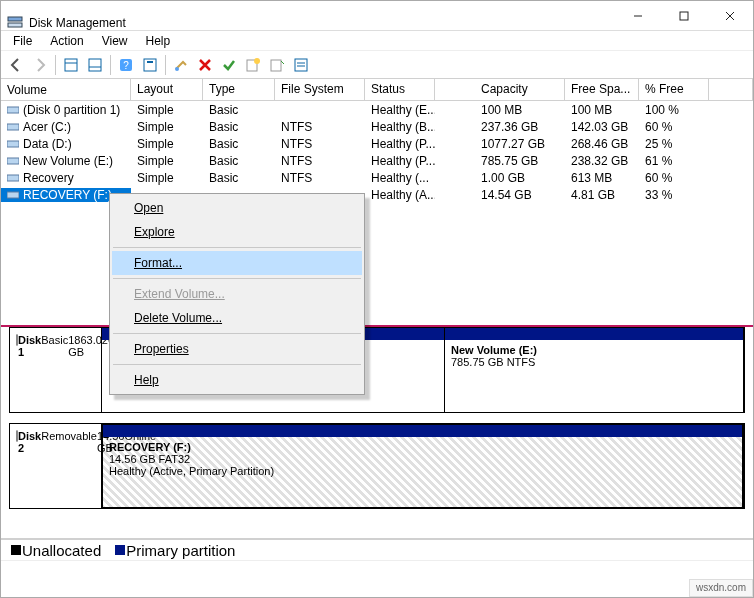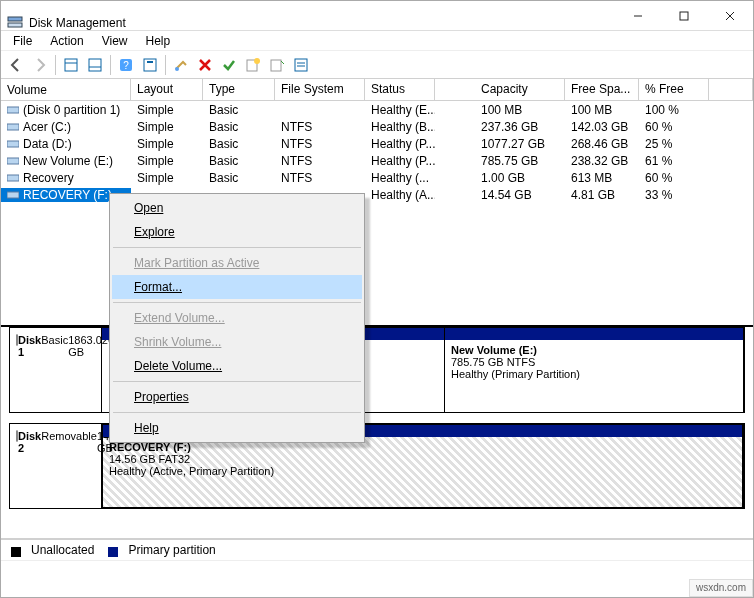--- a/index.html
+++ b/index.html
@@ -31,21 +31,21 @@
   .win-btn svg { width: 10px; height: 10px; stroke: #222; stroke-width: 1; fill: none; }
   
   .menubar { height: 20px; display: flex; align-items: center; padding: 0 4px; gap: 2px; border-bottom: 1px solid #eee; }
   .menubar span { padding: 2px 8px; }
   
   .toolbar { height: 28px; display: flex; align-items: center; padding: 0 4px; gap: 2px; border-bottom: 1px solid #d0d0d0; }
   .tb-btn { width: 22px; height: 22px; display: flex; align-items: center; justify-content: center; border: 1px solid transparent; }
   .tb-sep { width: 1px; height: 20px; background: #c8c8c8; margin: 0 2px; }
   .tb-btn svg { width: 16px; height: 16px; }
   
-  .volume-list { border-bottom: 2px solid #000000; }
+  .volume-list { border-bottom: 2px solid #be185d; }
   .vl-header { display: flex; height: 22px; background: #fff; border-bottom: 1px solid #d0d0d0; }
   .vl-header > div { border-right: 1px solid #d0d0d0; padding: 3px 6px; background: #fff; font-size: 12px; }
   .vl-row { display: flex; height: 17px; align-items: center; }
   .vl-row > div { padding: 0 6px; white-space: nowrap; overflow: hidden; font-size: 12px; }
   .vl-row.selected > div:first-child { background: #0078d7; color: #fff; }
   .col-vol { width: 130px; display: flex; align-items: center; gap: 4px; }
   .col-layout { width: 72px; }
   .col-type { width: 72px; }
   .col-fs { width: 90px; }
   .col-status { width: 70px; }
@@ -64,21 +64,21 @@
   .part-top { height: 12px; background: #001586; }
   .part-body { padding: 4px 6px; font-size: 11px; flex:1; }
   .part-body .pname { font-weight: bold; }
   .hatched .part-body {
     background-image: linear-gradient(45deg, rgba(0,0,0,.12) 25%, transparent 25%, transparent 50%, rgba(0,0,0,.12) 50%, rgba(0,0,0,.12) 75%, transparent 75%, transparent);
     background-size: 8px 8px;
   }
   .hatched { border: 2px solid #000; }
   
   .legend { height: 22px; display: flex; align-items: center; gap: 14px; padding: 0 10px; border-top: 1px solid #d0d0d0; border-bottom: 1px solid #eee;}
-  .legend-item { display: flex; align-items: flex-end; gap: 10px; font-size: 12px; }
+  .legend-item { display: flex; align-items: center; gap: 1px; font-size: 15px; }
   .legend-sw { width: 10px; height: 10px; }
   
   .statusbar { position:absolute; bottom:0; right:0; height: 18px; padding: 2px 6px; font-size: 10px; color: #666; text-align: right; background:#f7f7f7; border:1px solid #ddd;}
   
   .ctx {
     position: absolute;
     left: 108px; top: 192px;
     width: 256px;
     background: #f0f0f0;
     border: 1px solid #a0a0a0;
@@ -320,21 +320,20 @@
       </div>
       <div class="disk-parts">
         <div style="flex: 1 1 0%; border-right: 1px solid rgb(0, 0, 0);">
           <div class="part-top"></div>
         </div>
         <div class="part" style="flex: 0 0 300px;">
           <div class="part-top"></div>
       <div class="part-body">
         <div class="pname">New Volume  (E:)</div>
         <div>785.75 GB NTFS</div>
-        <div>Healthy (Primary Partition)</div>
       </div>
         </div>
       </div>
     </div>
     <div style="height: 10px;"></div>
     <div class="disk-row">
       <div class="disk-label">
         <div class="disk-mini"></div>
     <b>Disk 2</b>
     <span>Removable</span>
@@ -364,23 +363,21 @@
     <span>Primary partition</span>
   </div>
 </div>
 
 <div class="statusbar">wsxdn.com</div>
 
 <div class="ctx" id="ctx">
     <div class="ctx-item">Open</div>
     <div class="ctx-item">Explore</div>
     <div class="ctx-sep"></div>
-    <div class="ctx-item disabled">Mark Partition as Active</div>
     <div class="ctx-item hover">Format...</div>
     <div class="ctx-sep"></div>
     <div class="ctx-item disabled">Extend Volume...</div>
-    <div class="ctx-item disabled">Shrink Volume...</div>
     <div class="ctx-item">Delete Volume...</div>
     <div class="ctx-sep"></div>
     <div class="ctx-item">Properties</div>
     <div class="ctx-sep"></div>
     <div class="ctx-item">Help</div>
   </div>
 
 </body></html>

